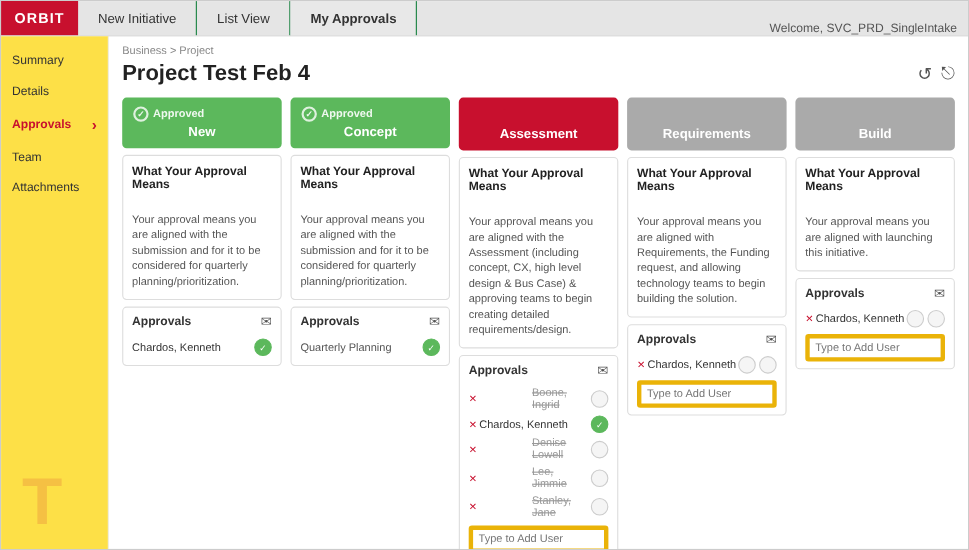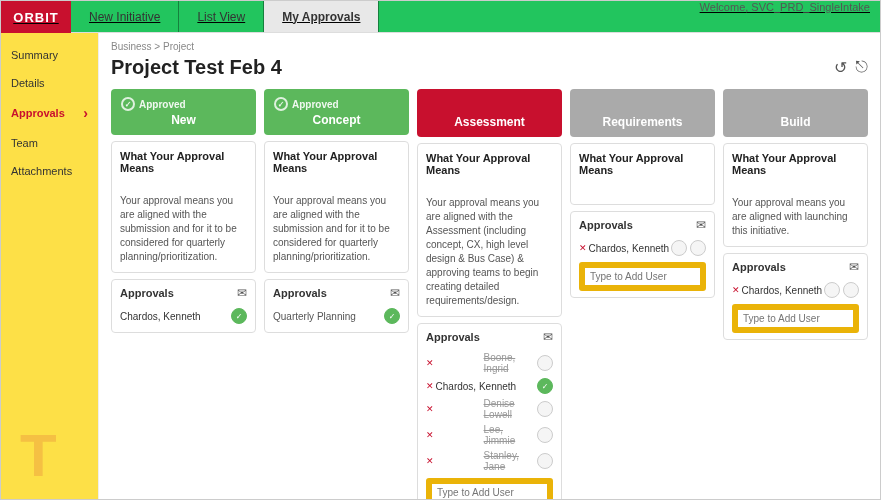--- a/index.html
+++ b/index.html
@@ -1,19 +1,19 @@
 <!DOCTYPE html>
 <html><head>
   <meta charset="utf-8">
   <style>
     * { box-sizing: border-box; margin: 0; padding: 0; }
     body { font-family: Arial, sans-serif; font-size: 12px; background: #fff; width: 881px; height: 500px; overflow: hidden; border: 1px solid #ccc; }
 
     
-    .header { display: flex; align-items: flex-start; background: #22c55e; border-bottom: 1px solid #ddd; height: 32px; text-decoration: underline; }
+    .header { display: flex; align-items: flex-end; background: #e5e5e5; border-bottom: 1px solid #ddd; height: 32px; }
     .logo-area { background: #c8102e; width: 70px; height: 32px; display: flex; align-items: center; justify-content: center; }
     .logo-text { color: #fff; font-weight: bold; font-size: 13px; letter-spacing: 1px; }
     .nav-tabs { display: flex; height: 100%; }
     .nav-tab { padding: 0 18px; display: flex; align-items: center; font-size: 12px; color: #333; cursor: pointer; border-right: 1px solid #15803d; }
     .nav-tab.active { background: #e8e8e8; font-weight: bold; }
     .header-right { margin-left: auto; padding-right: 10px; font-size: 11px; color: #555; display: flex; align-items: center; gap: 8px; }
 
     
     .layout { display: flex; height: calc(500px - 32px); }
     .sidebar { width: 98px; background: #fde047; border-right: 1px solid #eee; padding-top: 8px; }
@@ -54,21 +54,21 @@
 
     
     .approver-row { display: flex; align-items: center; justify-content: space-between; padding: 2px 0; }
     .approver-name { font-size: 10px; color: #333; flex: 1; }
     .approver-name.cancelled { text-decoration: line-through; color: #999; padding-left: 48px; }
     .approver-status { display: flex; gap: 3px; }
     .status-circle { width: 16px; height: 16px; border-radius: 50%; border: 1px solid #ccc; background: #f5f5f5; display: flex; align-items: center; justify-content: center; font-size: 8px; }
     .status-circle.green { background: #5cb85c; border-color: #5cb85c; color: #fff; }
     .x-mark { color: #c8102e; font-size: 9px; margin-right: 2px; }
 
-    .add-user-input { width: 100%; border: 6px solid #eab308; border-radius: 3px; padding: 3px 5px; font-size: 10px; color: #999; margin-top: 4px; }
+    .add-user-input { width: 100%; border: 4px solid #eab308; border-radius: 3px; padding: 3px 5px; font-size: 10px; color: #999; margin-top: 4px; }
 
     
     .watermark { position: fixed; bottom: 10px; left: 20px; opacity: 0.15; font-size: 60px; color: #c8102e; font-weight: bold; pointer-events: none; }
 
     
     .planning-tag { font-size: 10px; color: #555; }
   </style>
 </head>
 <body>
 
@@ -213,20 +213,21 @@
         </div>
       </div>
 
       <div class="kanban-col">
         <div class="stage-header gray">
           <div style="height:18px"></div>
           <span>Requirements</span>
         </div>
         <div class="card">
           <div class="card-title">What Your Approval Means</div>
+          <div class="card-body">Your approval means you are aligned with Requirements, the Funding request, and allowing technology teams to begin building the solution.</div>
         </div>
         <div class="approvals-section">
           <div class="approvals-header">
             <span class="approvals-label">Approvals</span>
             <span class="envelope-icon">✉</span>
           </div>
           <div class="approver-row">
             <span class="x-mark">✕</span>
             <span class="approver-name">Chardos, Kenneth</span>
             <div class="approver-status">

